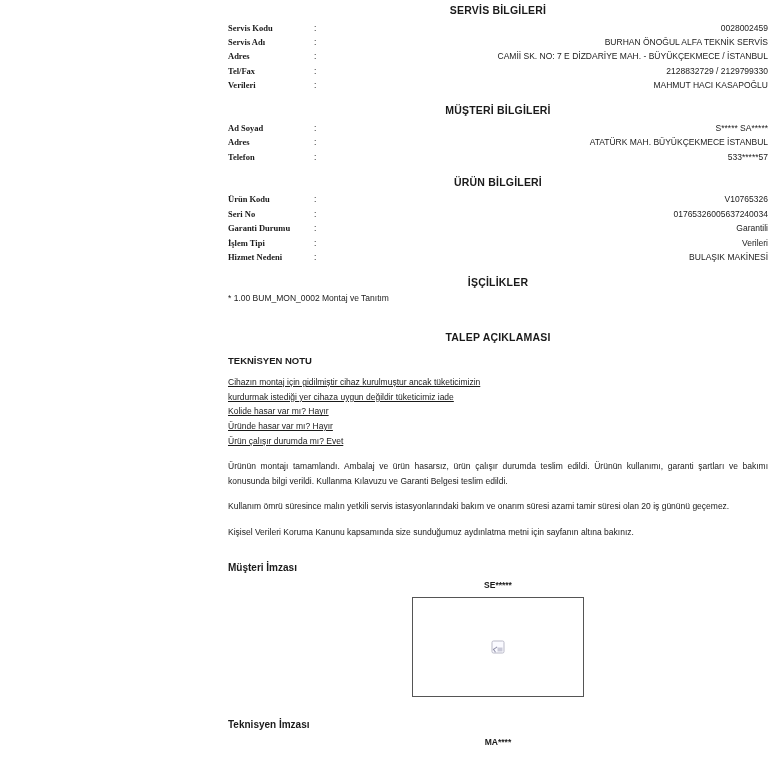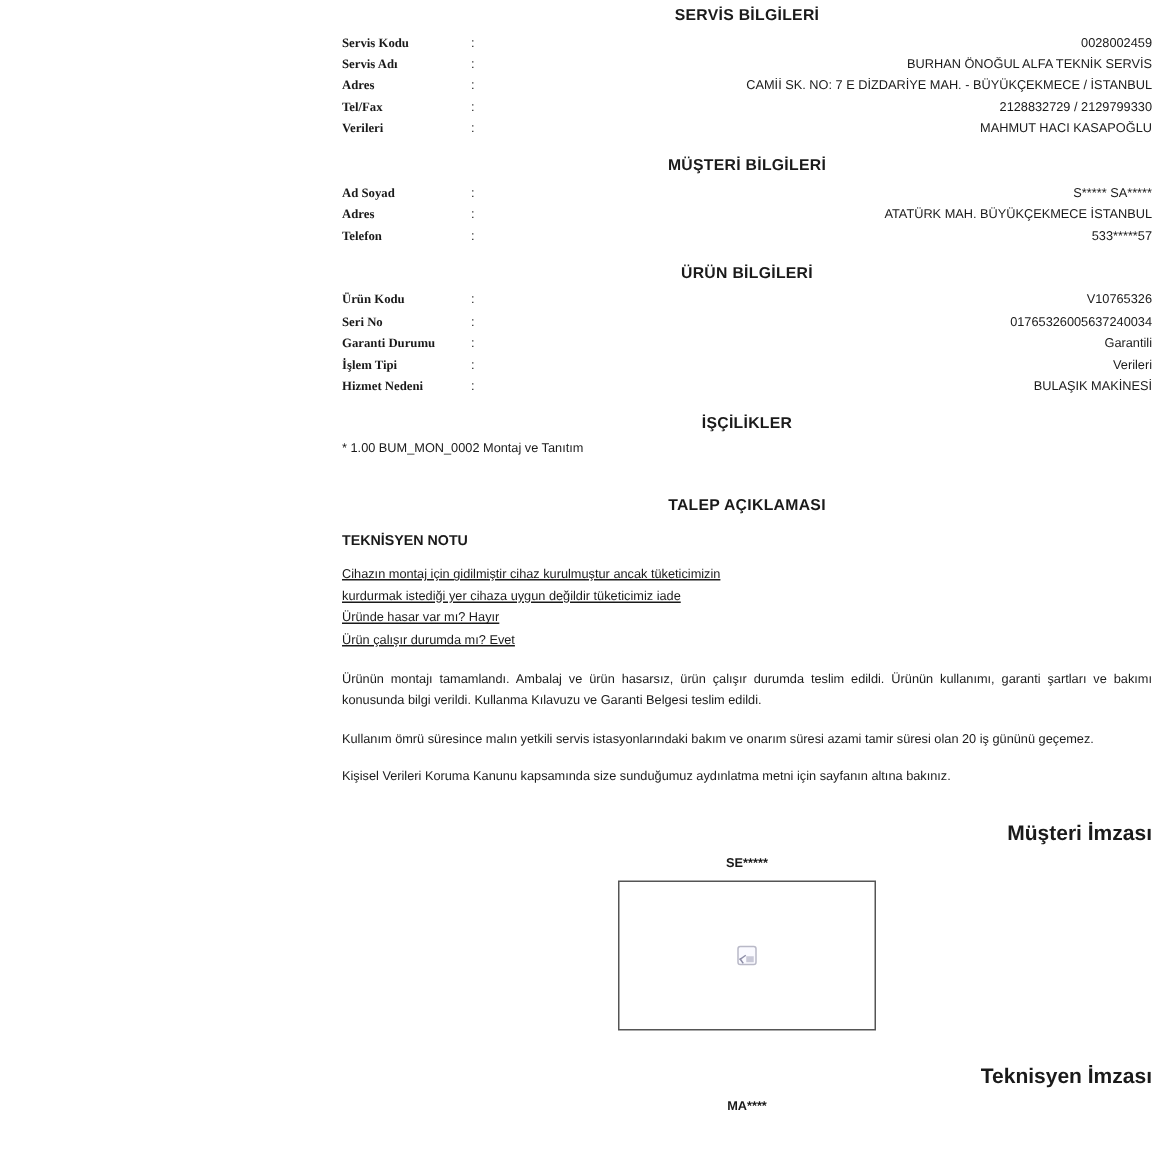--- a/index.html
+++ b/index.html
@@ -76,22 +76,22 @@
     font-size: 8.5px;
     line-height: 1.72;
     margin: 0 0 11px 0;
     text-align: justify;
   }
   .para.lines p {
     margin: 0;
     text-decoration: underline;
   }
   .sig-head {
-    text-align: right;
-    font-size: 14px;
+    text-align: left;
+    font-size: 10px;
     font-weight: bold;
     margin: 22px 0 7px 0;
   }
   .sig-name {
     text-align: center;
     font-size: 8.5px;
     font-weight: bold;
     margin: 0 0 7px 0;
   }
   .sig-box {
@@ -231,20 +231,21 @@
 
     <div class="section-title">İŞÇİLİKLER</div>
     <div class="isc-line">* 1.00 BUM_MON_0002 Montaj ve Tanıtım</div>
 
     <div class="section-title talep">TALEP AÇIKLAMASI</div>
     <div class="note-head">TEKNİSYEN NOTU</div>
 
     <div class="para lines">
       <p>Cihazın montaj için gidilmiştir cihaz kurulmuştur ancak tüketicimizin</p>
       <p>kurdurmak istediği yer cihaza uygun değildir tüketicimiz iade</p>
+      <p>Kolide hasar var mı? Hayır</p>
       <p>Üründe hasar var mı? Hayır</p>
       <p>Ürün çalışır durumda mı? Evet</p>
     </div>
 
     <div class="para">Ürünün montajı tamamlandı. Ambalaj ve ürün hasarsız, ürün çalışır durumda teslim edildi. Ürünün kullanımı, garanti şartları ve bakımı konusunda bilgi verildi. Kullanma Kılavuzu ve Garanti Belgesi teslim edildi.</div>
     <div class="para">Kullanım ömrü süresince malın yetkili servis istasyonlarındaki bakım ve onarım süresi azami tamir süresi olan 20 iş gününü geçemez.</div>
     <div class="para">Kişisel Verileri Koruma Kanunu kapsamında size sunduğumuz aydınlatma metni için sayfanın altına bakınız.</div>
 
     <div class="sig-head">Müşteri İmzası</div>
     <div class="sig-name">SE*****</div>

